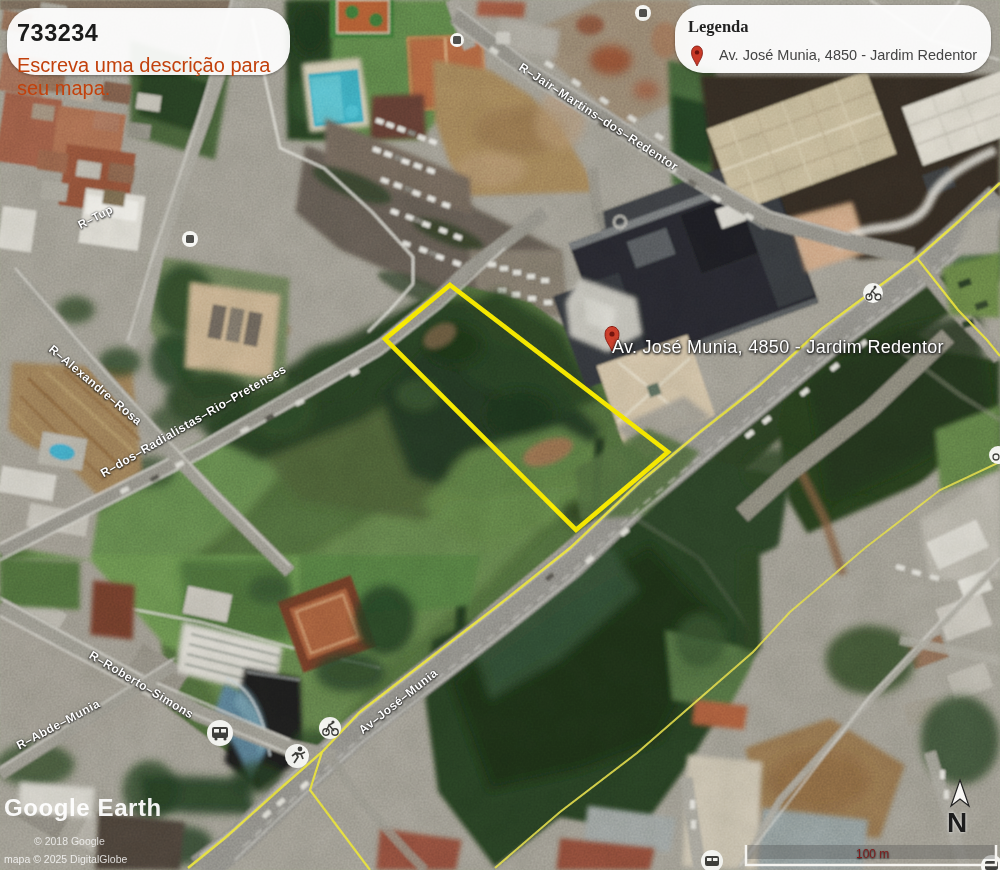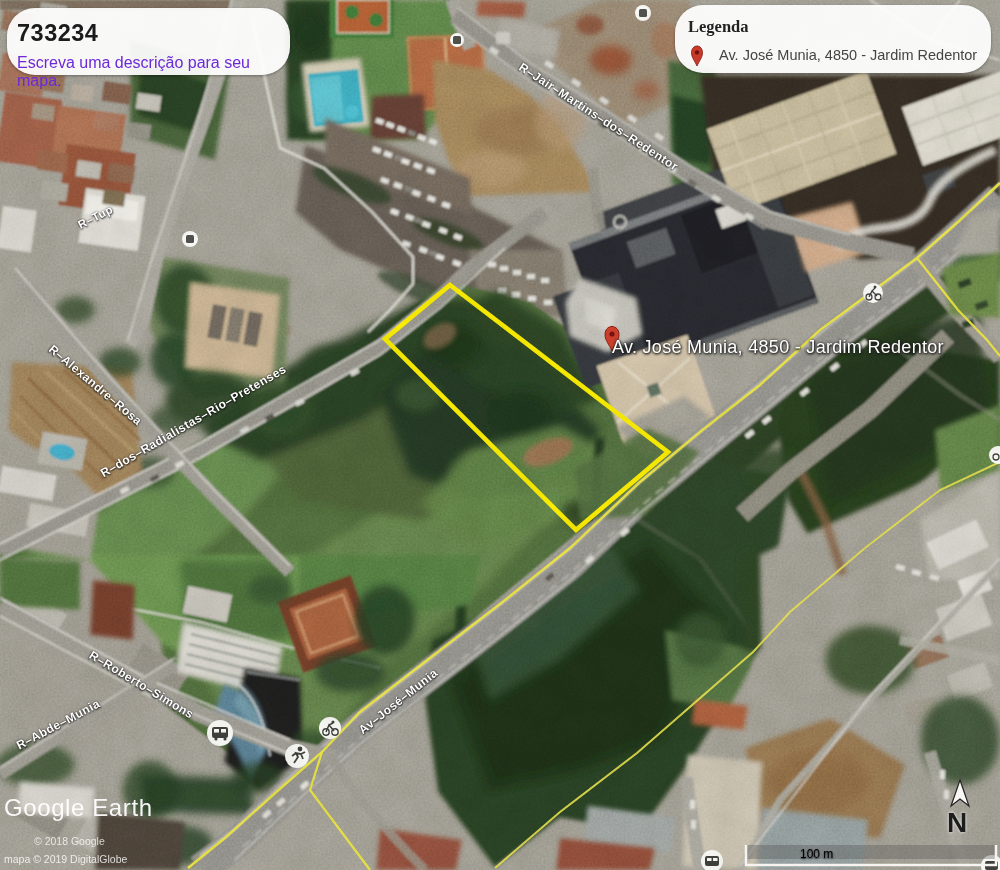--- a/index.html
+++ b/index.html
@@ -617,44 +617,44 @@
 <div class="stlabel" style="left:14px;top:740px;transform:rotate(-28deg);transform-origin:0 0;font-size:12px;">R–Abde–Munia</div>
 
 <div class="stlabel" style="left:356px;top:726px;transform:rotate(-38.5deg);transform-origin:0 0;font-size:12px;">Av–José–Munia</div>
 
 <div style="position:absolute;left:612px;top:337px;color:#fff;font-size:18px;letter-spacing:0.3px;font-family:'Liberation Sans',sans-serif;text-shadow:0 1px 3px rgba(30,30,30,0.95),0 0 3px rgba(30,30,30,0.85),1px 1px 2px rgba(30,30,30,0.7);white-space:nowrap;">Av. José Munia, 4850 - Jardim Redentor</div>
 
 <div class="card" style="left:7px;top:8px;width:283px;height:67px;">
 
 <div style="position:absolute;left:10px;top:12px;font-size:23.5px;font-weight:bold;color:#1b1b1b;letter-spacing:0.5px;">733234</div>
 
-<div style="position:absolute;left:10px;top:46px;font-size:16px;color:#6d28d9;">Escreva uma descrição para seu mapa.</div>
+<div style="position:absolute;left:10px;top:46px;font-size:20px;color:#c2410c;">Escreva uma descrição para seu mapa.</div>
 </div>
 
 <div class="card" style="left:675px;top:5px;width:316px;height:68px;">
 
 <div style="position:absolute;left:13px;top:12px;font-size:16.5px;font-weight:bold;color:#222;font-family:Liberation Serif, serif;">Legenda</div>
 
 <svg style="position:absolute;left:15px;top:38px;" width="14" height="24" viewBox="0 0 14 24">
       <path d="M 7 23 C 4.6 17.5 1.5 14.6 1.5 9.8 C 1.5 5.5 4 3 7 3 C 10 3 12.5 5.5 12.5 9.8 C 12.5 14.6 9.4 17.5 7 23 Z" fill="#c93a28" stroke="#7c1810" stroke-width="0.8"></path>
       <circle cx="7" cy="9.4" r="2.2" fill="#6c120c"></circle>
     </svg>
 
 <div style="position:absolute;left:44px;top:42px;font-size:14.5px;color:#444;">Av. José Munia, 4850 - Jardim Redentor</div>
 </div>
 
-<div style="position:absolute;left:4px;top:794px;font-size:24px;color:rgba(255,255,255,0.94);letter-spacing:0.6px;">Google Earth</div>
+<div style="position:absolute;left:4px;top:794px;font-size:24px;color:rgba(255,255,255,0.94);letter-spacing:0.6px;font-weight:bold;">Google Earth</div>
 
 <div style="position:absolute;left:4px;top:835px;font-size:10.5px;color:rgba(255,255,255,0.75);margin-left:30px;">© 2018 Google</div>
 
-<div style="position:absolute;left:4px;top:853px;font-size:10.5px;color:rgba(255,255,255,0.8);">mapa © 2019 DigitalGlobe</div>
+<div style="position:absolute;left:4px;top:853px;font-size:10.5px;color:rgba(255,255,255,0.8);">mapa © 2025 DigitalGlobe</div>
 
 <div style="position:absolute;left:746px;top:845px;width:250px;height:14px;background:rgba(80,80,80,0.35);"></div>
 <svg style="position:absolute;left:744px;top:843px;" width="254" height="26" viewBox="0 0 254 26">
     <path d="M 2 2 L 2 22 L 252 22 L 252 2" fill="none" stroke="#f5f4f0" stroke-width="2.5"></path>
   </svg>
 
-<div style="position:absolute;left:800px;top:847px;font-size:12px;color:#000000;text-shadow:0 1px 2px rgba(0,0,0,0.8);">100 m</div>
+<div style="position:absolute;left:856px;top:847px;font-size:12px;color:#7f1d1d;text-shadow:0 1px 2px rgba(0,0,0,0.8);">100 m</div>
 
 <svg style="position:absolute;left:940px;top:778px;" width="40" height="62" viewBox="0 0 40 62">
     <path d="M 20 2 L 29 28 L 20 21 L 11 28 Z" fill="#f8f7f4" stroke="#222" stroke-width="1.2"></path>
     <text x="7" y="54" font-family="Liberation Sans" font-size="28" font-weight="bold" fill="#1d1d1d" style="text-shadow:0 0 3px #fff;">N</text>
   </svg>
 
 </body></html>

